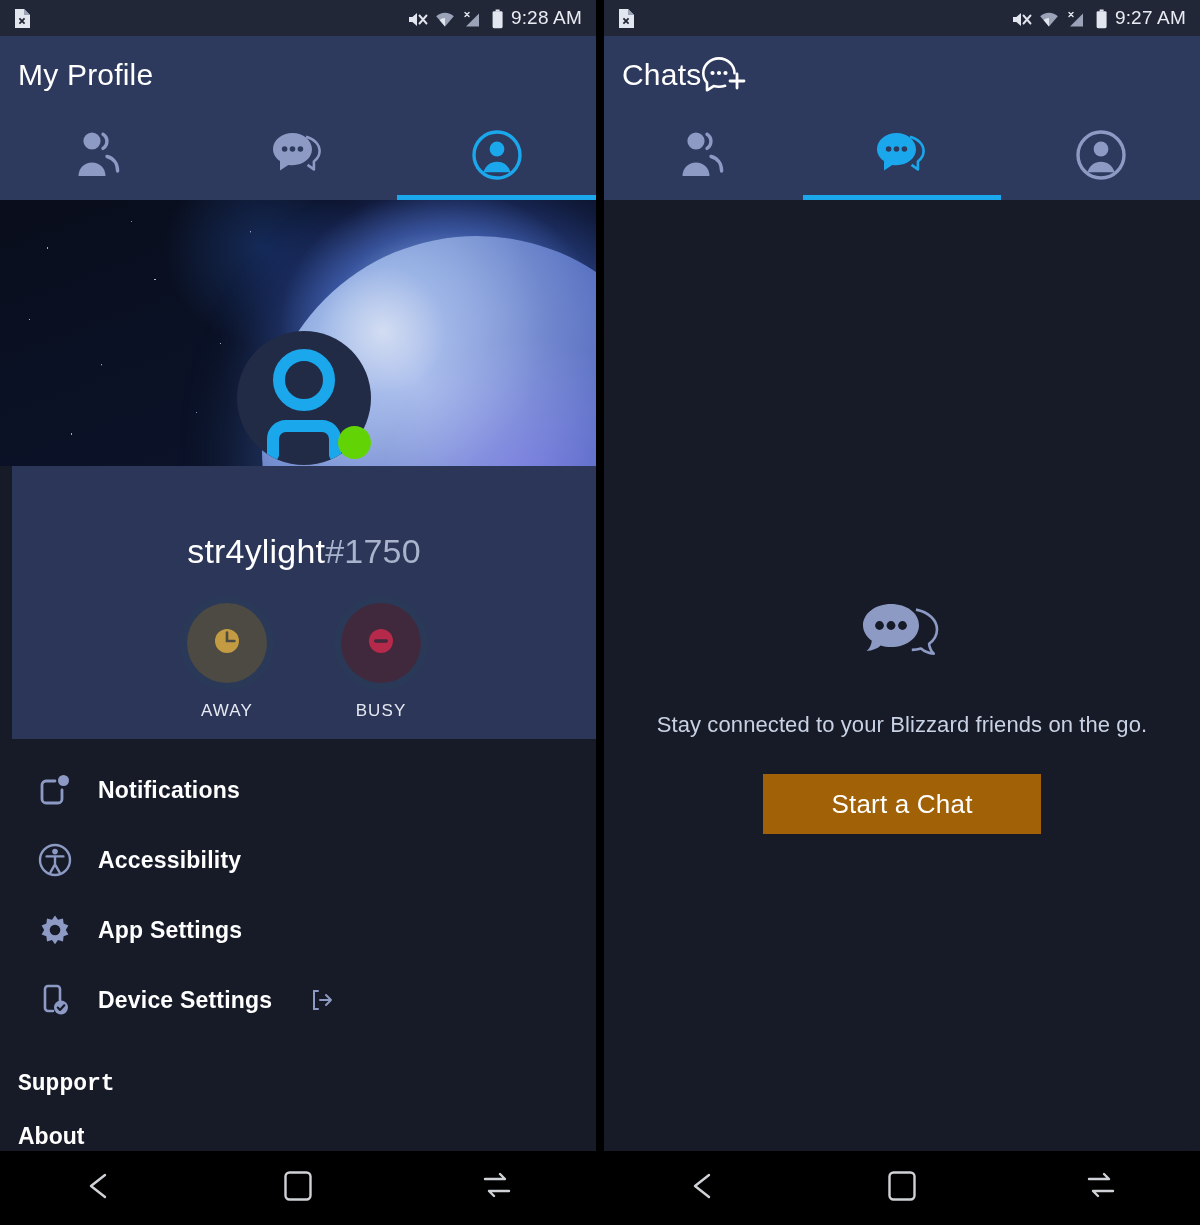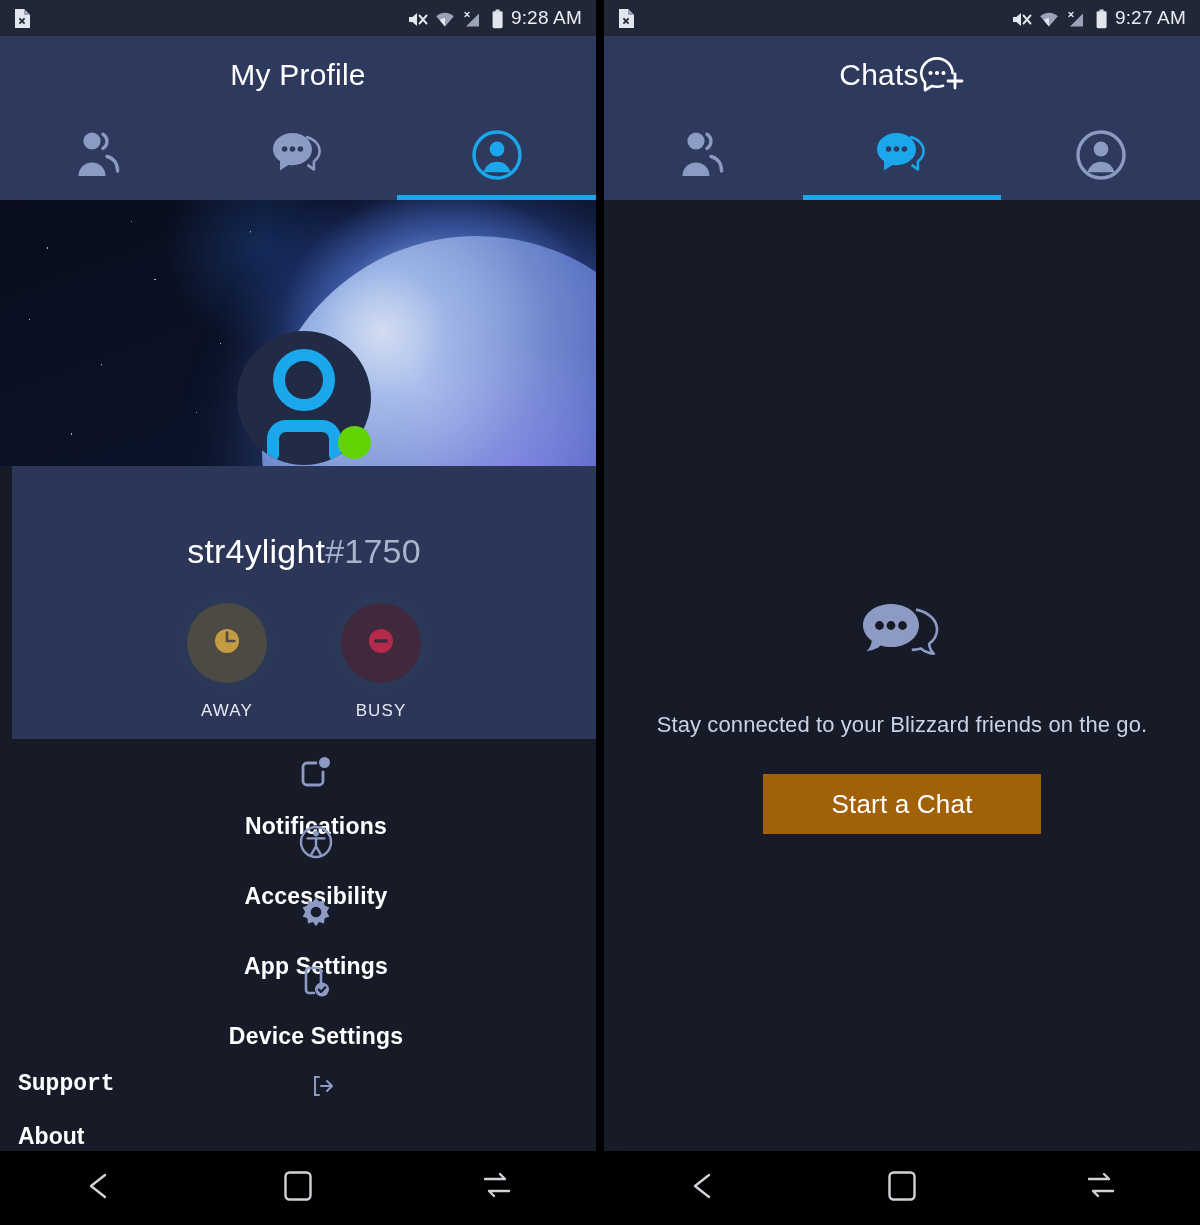--- a/index.html
+++ b/index.html
@@ -25,21 +25,21 @@
   .sb-right { display: flex; align-items: flex-end; gap: 7px; }
   .sb-time {
     color: #e9ecf3; font-size: 19px; letter-spacing: .2px;
     font-family: "Liberation Sans", sans-serif; white-space: nowrap;
   }
   .sb-ic { display: block; }
 
   
   .appbar {
     height: 78px; background: #2d3a5e;
-    display: flex; align-items: center; justify-content: center;
+    display: flex; align-items: center; justify-content: flex-start;
     padding: 0 18px;
   }
   .appbar-title {
     color: #ffffff; font-size: 30px; font-weight: 400; letter-spacing: .2px;
   }
   .appbar-action { cursor: pointer; display: flex; align-items: center; }
 
   
   .tabbar {
     height: 86px; background: #2d3a5e;
@@ -126,21 +126,21 @@
   .sc-away   { background: #4c4a42; box-shadow: 0 0 0 7px rgba(44,62,88,.45); }
   .sc-busy   { background: #40293c; box-shadow: 0 0 0 7px rgba(44,62,88,.45); }
   .status-label {
     margin-top: 18px; color: #e6e9f2; font-size: 17px; letter-spacing: 1.1px;
   }
 
   
   .menu { background: #171b28; padding-top: 16px; }
   .menu-item {
     height: 70px; display: flex; align-items: center;
-    padding-left: 36px; gap: 24px; cursor: pointer; flex-direction: column;
+    padding-left: 36px; gap: 24px; cursor: pointer;
   }
   .menu-ic { width: 38px; display: flex; align-items: center; justify-content: center; }
   .menu-label { color: #ffffff; font-size: 23px; font-weight: bold; letter-spacing: .2px; }
   .menu-ext { margin-left: 14px; display: flex; align-items: center; }
   .section-head {
     color: #ffffff; font-size: 23px; font-weight: bold;
     padding: 26px 0 0 18px;
   }
   .section-head.clipped { padding-top: 36px; font-family: Liberation Mono, monospace; }
 

